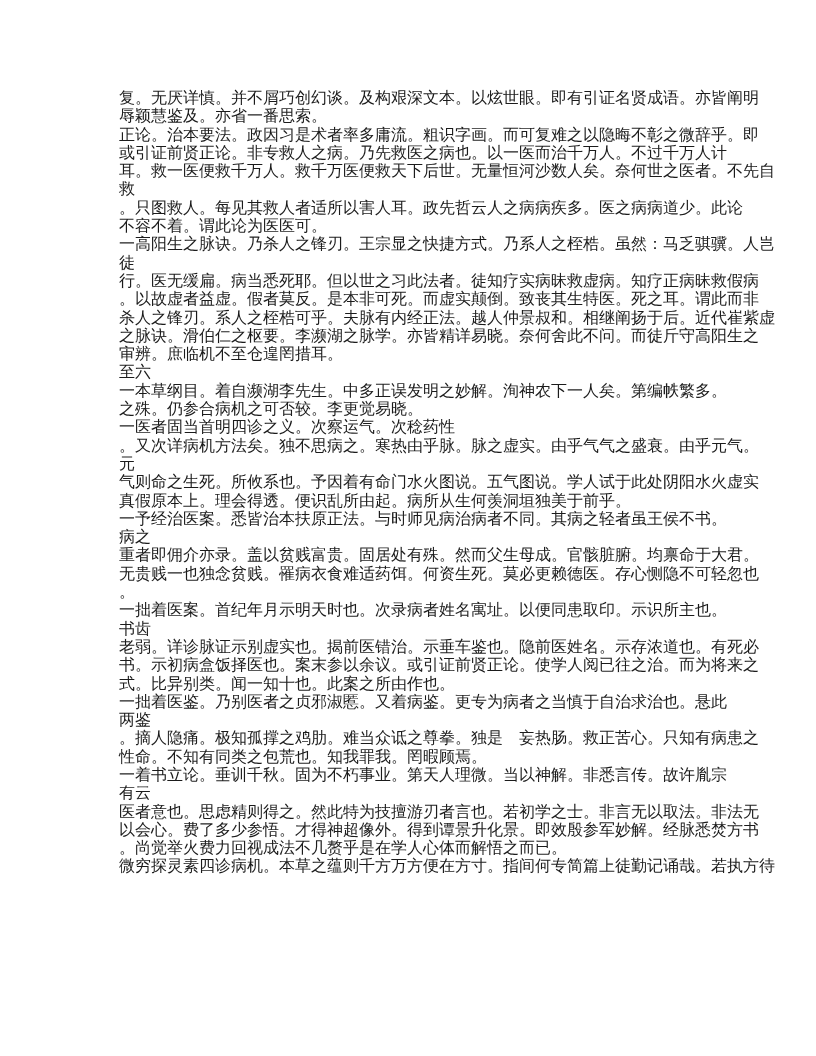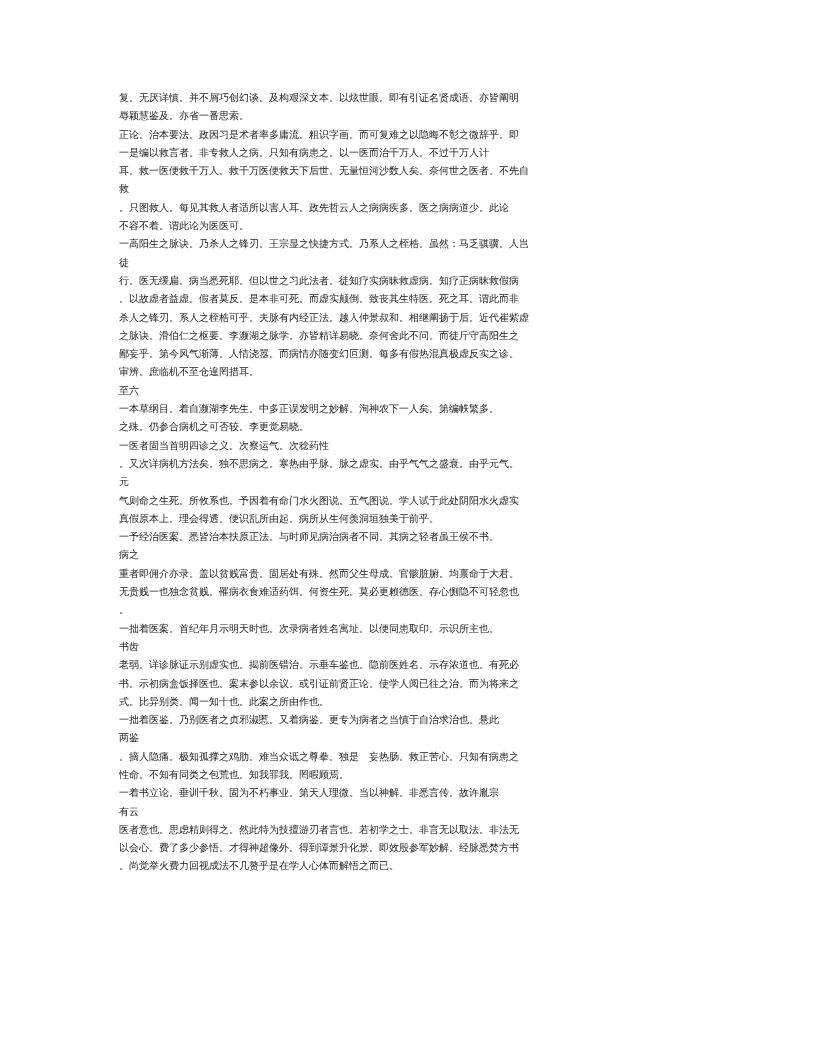--- a/index.html
+++ b/index.html
@@ -13,51 +13,50 @@
     height: 1056px;
     background: #ffffff;
     overflow: hidden;
   }
   .text-block {
     position: absolute;
     left: 119px;
     top: 89px;
     width: 590px;
     font-family: "DejaVu Sans", sans-serif;
-    font-size: 10px;
+    font-size: 16px;
     line-height: 18.3px;
     color: #1b1b1b;
     text-align: left;
   }
   .line {
     white-space: pre;
     height: 18.3px;
     overflow: visible;
   }
 </style>
 </head>
 <body>
 
 <div class="page">
   <div class="text-block">
       <div class="line">复。无厌详慎。并不屑巧创幻谈。及构艰深文本。以炫世眼。即有引证名贤成语。亦皆阐明</div>
       <div class="line">辱颖慧鉴及。亦省一番思索。</div>
       <div class="line">正论。治本要法。政因习是术者率多庸流。粗识字画。而可复难之以隐晦不彰之微辞乎。即</div>
-      <div class="line">一是编以救言者。非专救人之病。只知有病患之。以一医而治千万人。不过千万人计</div>
+      <div class="line">或引证前贤正论。非专救人之病。乃先救医之病也。以一医而治千万人。不过千万人计</div>
       <div class="line">耳。救一医便救千万人。救千万医便救天下后世。无量恒河沙数人矣。奈何世之医者。不先自</div>
       <div class="line">救</div>
       <div class="line">。只图救人。每见其救人者适所以害人耳。政先哲云人之病病疾多。医之病病道少。此论</div>
       <div class="line">不容不着。谓此论为医医可。</div>
       <div class="line">一高阳生之脉诀。乃杀人之锋刃。王宗显之快捷方式。乃系人之桎梏。虽然：马乏骐骥。人岂</div>
       <div class="line">徒</div>
       <div class="line">行。医无缓扁。病当悉死耶。但以世之习此法者。徒知疗实病昧救虚病。知疗正病昧救假病</div>
       <div class="line">。以故虚者益虚。假者莫反。是本非可死。而虚实颠倒。致丧其生特医。死之耳。谓此而非</div>
       <div class="line">杀人之锋刃。系人之桎梏可乎。夫脉有内经正法。越人仲景叔和。相继阐扬于后。近代崔紫虚</div>
       <div class="line">之脉诀。滑伯仁之枢要。李濒湖之脉学。亦皆精详易晓。奈何舍此不问。而徒斤守高阳生之</div>
-      <div class="line">鄙妄乎。第今风气渐薄。人情浇嚣。而病情亦随变幻叵测。每多有假热混真极虚反实之诊。</div>
       <div class="line">审辨。庶临机不至仓遑罔措耳。</div>
       <div class="line">至六</div>
       <div class="line">一本草纲目。着自濒湖李先生。中多正误发明之妙解。洵神农下一人矣。第编帙繁多。</div>
       <div class="line">之殊。仍参合病机之可否较。李更觉易晓。</div>
       <div class="line">一医者固当首明四诊之义。次察运气。次稔药性</div>
       <div class="line">。又次详病机方法矣。独不思病之。寒热由乎脉。脉之虚实。由乎气气之盛衰。由乎元气。</div>
       <div class="line">元</div>
       <div class="line">气则命之生死。所攸系也。予因着有命门水火图说。五气图说。学人试于此处阴阳水火虚实</div>
       <div class="line">真假原本上。理会得透。便识乱所由起。病所从生何羡洞垣独美于前乎。</div>
       <div class="line">一予经治医案。悉皆治本扶原正法。与时师见病治病者不同。其病之轻者虽王侯不书。</div>
@@ -72,14 +71,15 @@
       <div class="line">式。比异别类。闻一知十也。此案之所由作也。</div>
       <div class="line">一拙着医鉴。乃别医者之贞邪淑慝。又着病鉴。更专为病者之当慎于自治求治也。悬此</div>
       <div class="line">两鉴</div>
       <div class="line">。摘人隐痛。极知孤撑之鸡肋。难当众诋之尊拳。独是　妄热肠。救正苦心。只知有病患之</div>
       <div class="line">性命。不知有同类之包荒也。知我罪我。罔暇顾焉。</div>
       <div class="line">一着书立论。垂训千秋。固为不朽事业。第天人理微。当以神解。非悉言传。故许胤宗</div>
       <div class="line">有云</div>
       <div class="line">医者意也。思虑精则得之。然此特为技擅游刃者言也。若初学之士。非言无以取法。非法无</div>
       <div class="line">以会心。费了多少参悟。才得神超像外。得到谭景升化景。即效殷参军妙解。经脉悉焚方书</div>
       <div class="line">。尚觉举火费力回视成法不几赘乎是在学人心体而解悟之而已。</div>
+      <div class="line">微穷探灵素四诊病机。本草之蕴则千方万方便在方寸。指间何专简篇上徒勤记诵哉。若执方待</div>
     </div>
 </div>
 
 </body></html>

